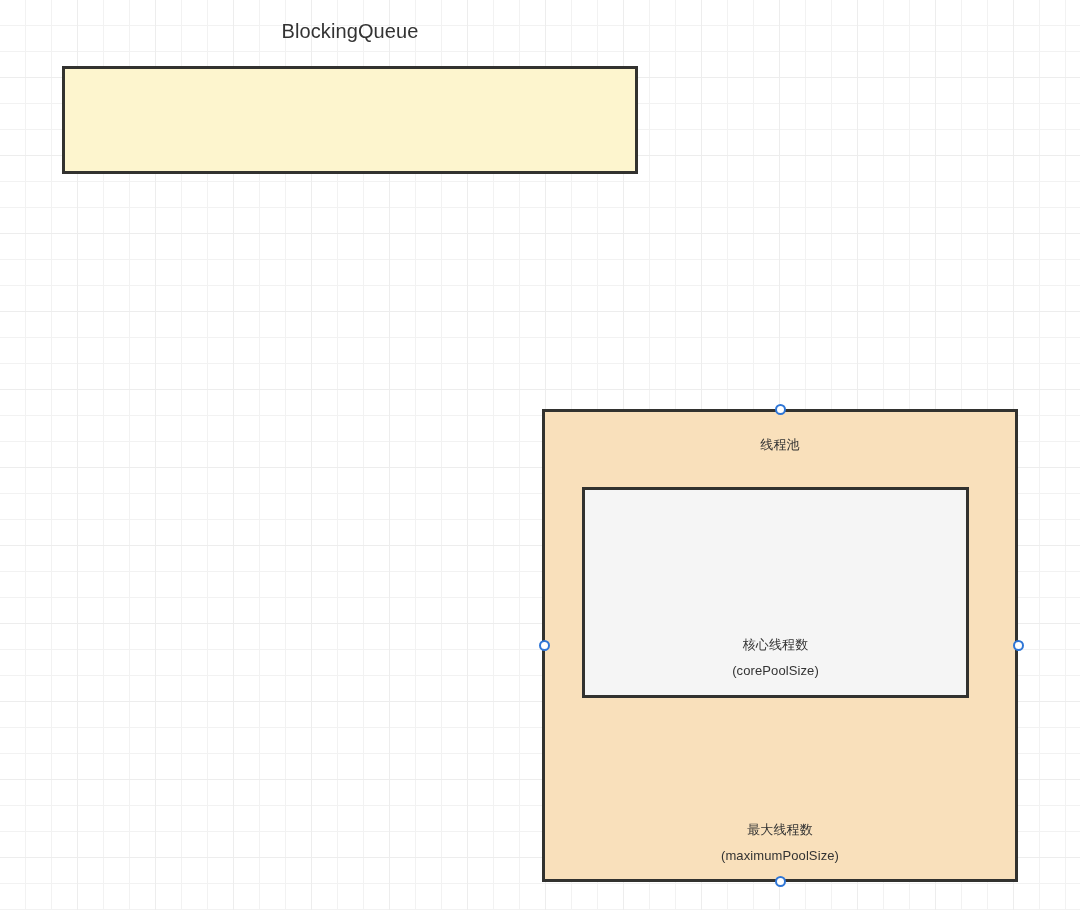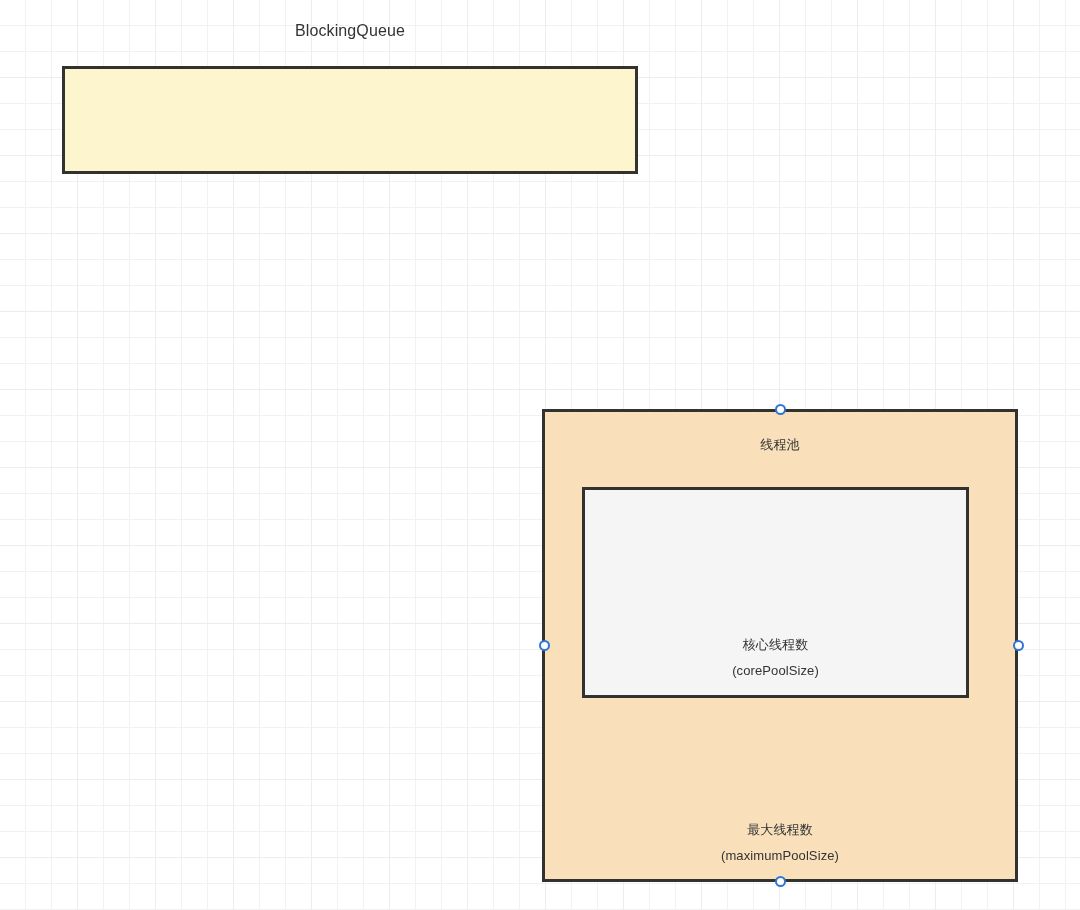--- a/index.html
+++ b/index.html
@@ -44,21 +44,21 @@
     white-space: pre;
     text-align: center;
     letter-spacing: 0.1px;
   }
 
   
   #queue-title {
     left: 62px;
     top: 18px;
     width: 576px;
-    font-size: 16px;
+    font-size: 20px;
     text-align: center;
   }
   #queue-box {
     left: 62px;
     top: 66px;
     width: 576px;
     height: 108px;
     background: #fdf5ce;
   }
 

